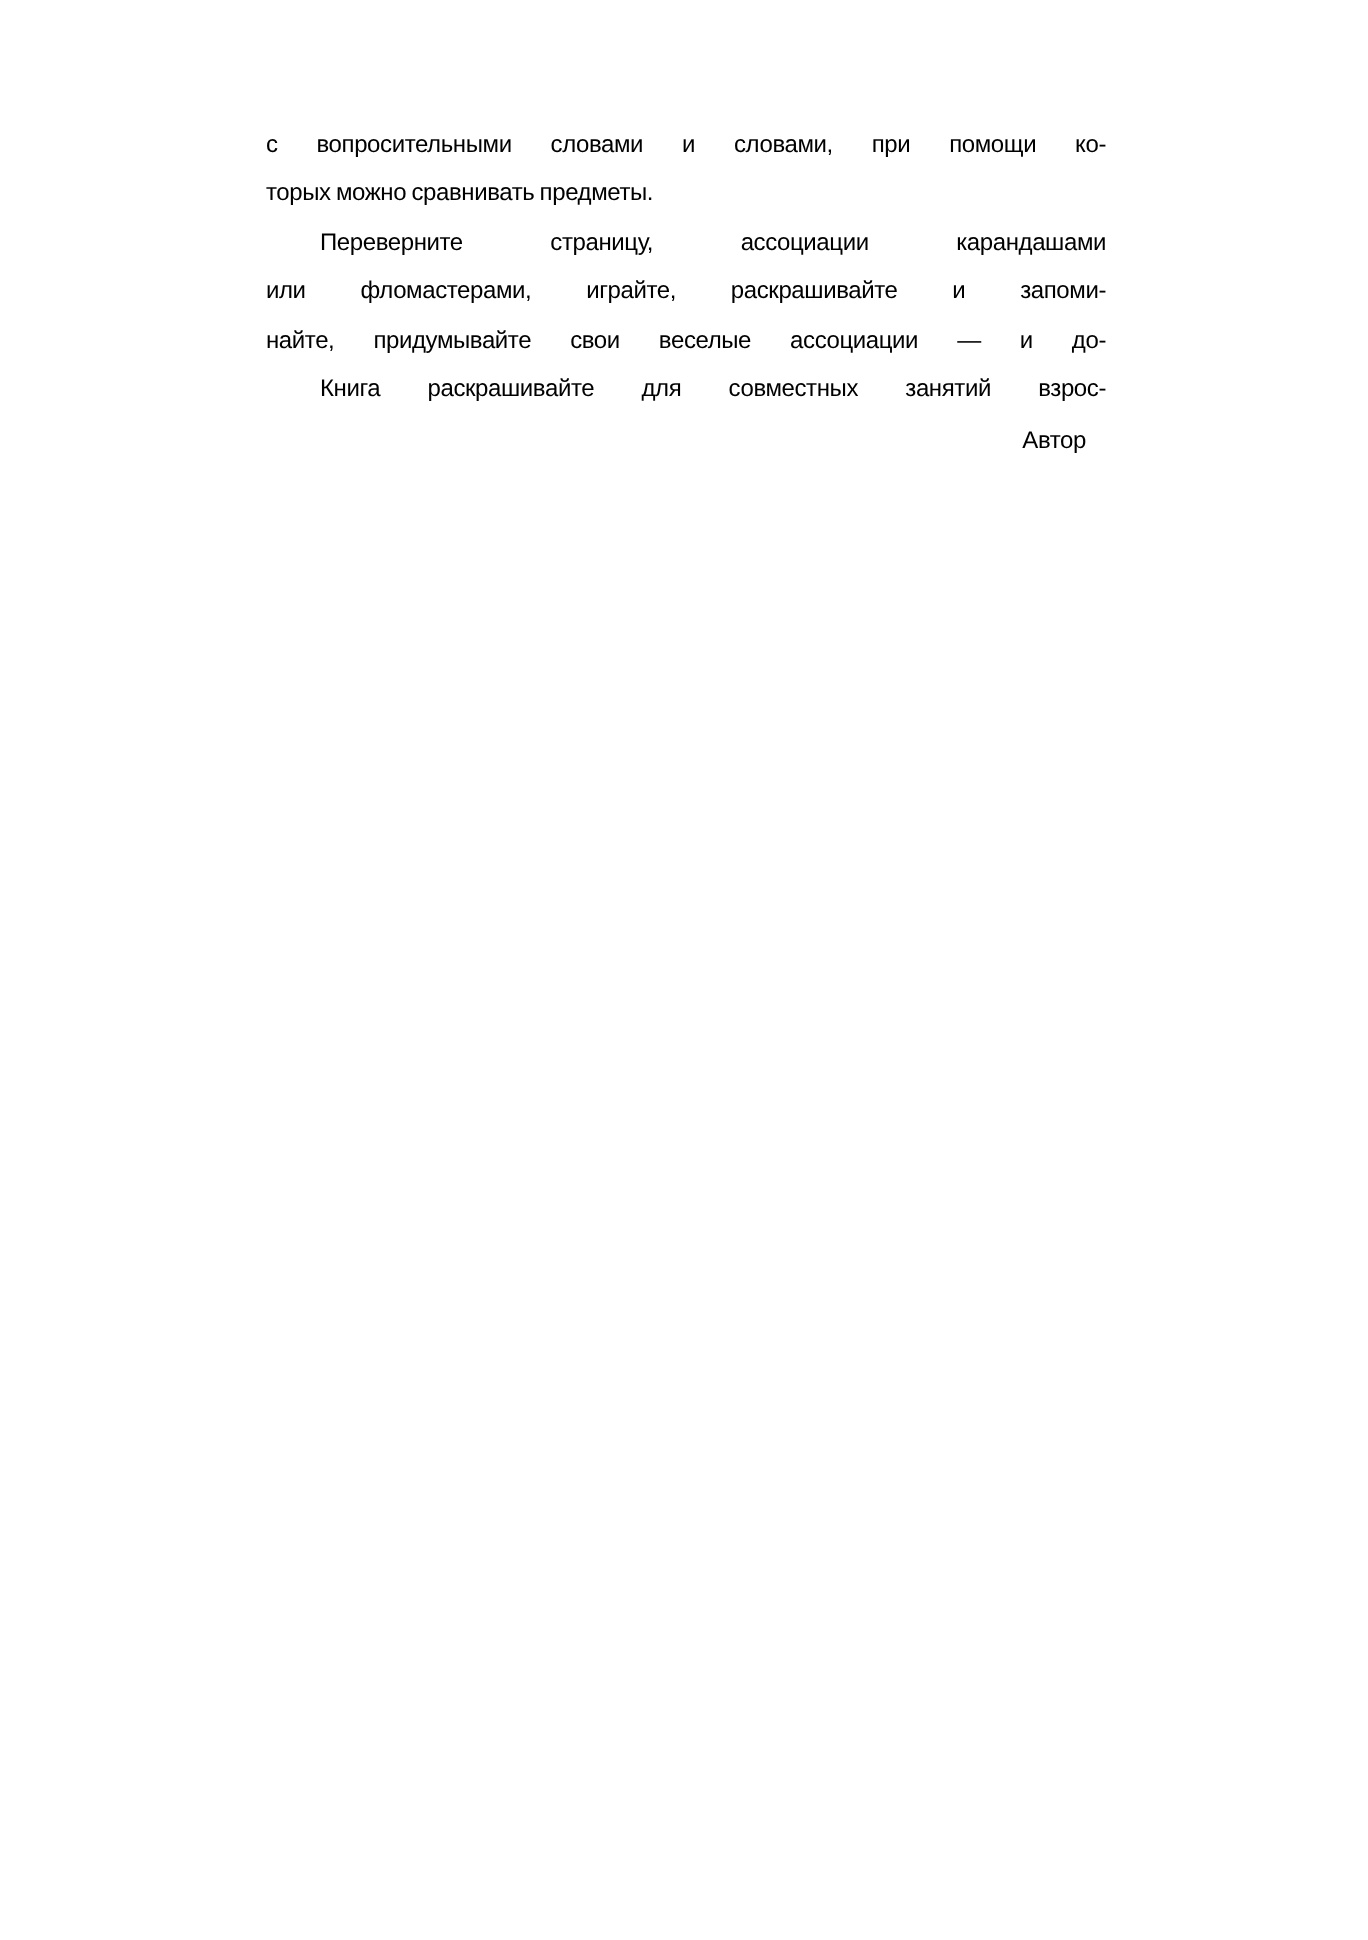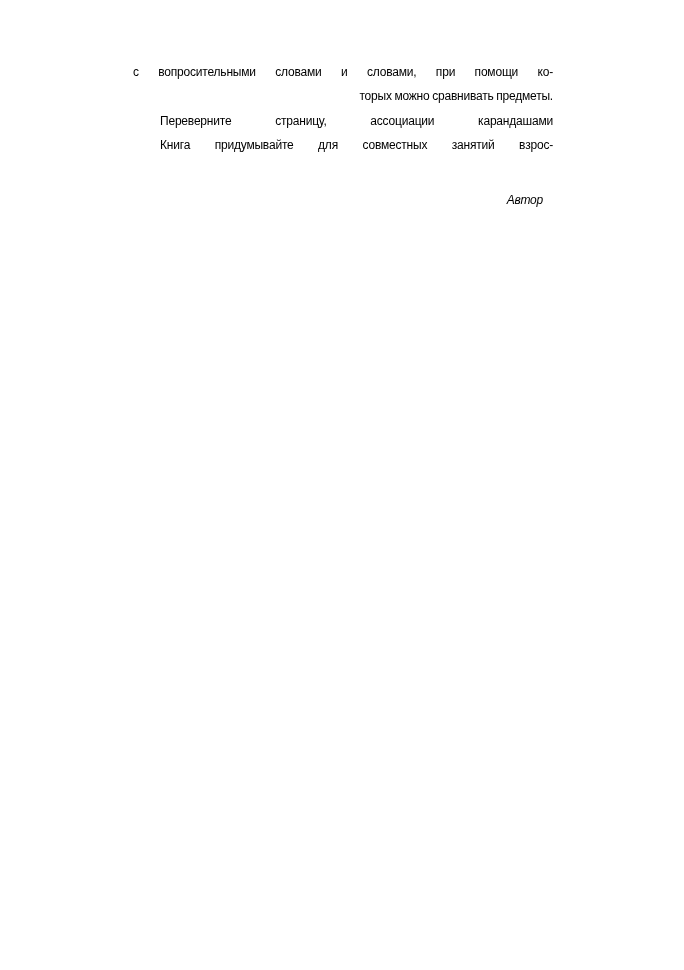--- a/index.html
+++ b/index.html
@@ -24,41 +24,42 @@
     font-size: 12px;
     line-height: 24.4px;
     letter-spacing: -0.2px;
     word-spacing: -0.5px;
   }
   .line {
     margin: 0;
     padding: 0;
     height: 24.4px;
     overflow: hidden;
-    text-align: right;
+    text-align: left;
   }
   .line.just {
     text-align: justify;
     text-align-last: justify;
   }
   .line.indent {
     padding-left: 27px;
   }
   .line.author-line {
-    margin-top: 30px;
+    margin-top: 2px;
     text-align: right;
     text-align-last: right;
-    font-style: italic;
     padding-right: 10px;
   }
 </style>
 </head>
 <body>
 
 <div class="page">
   <div class="text-block">
     <p class="line just">с вопросительными словами и словами, при помощи ко-</p>
     <p class="line">торых можно сравнивать предметы.</p>
     <p class="line just indent">Переверните страницу, ассоциации карандашами</p>
-    <p class="line just indent">Книга придумывайте для совместных занятий взрос-</p>
+    <p class="line just">или фломастерами, играйте, раскрашивайте и запоми-</p>
+    <p class="line just">найте, придумывайте свои веселые ассоциации — и до-</p>
+    <p class="line just indent">Книга раскрашивайте для совместных занятий взрос-</p>
     <p class="line author-line">Автор</p>
   </div>
 </div>
 
 </body></html>

